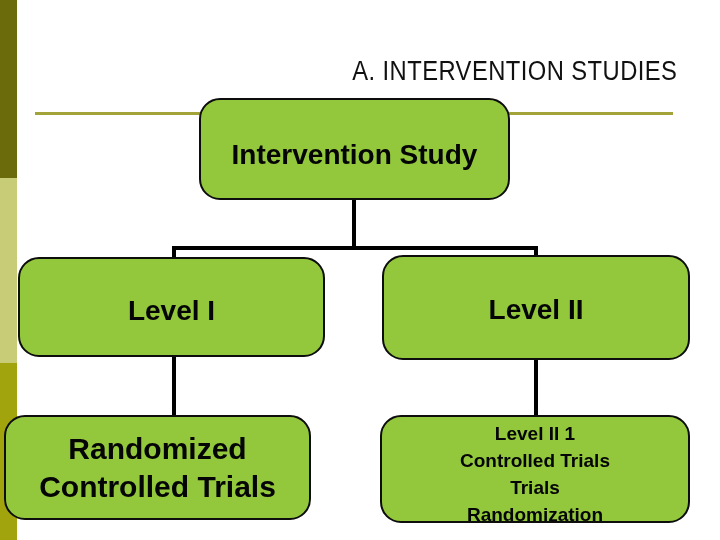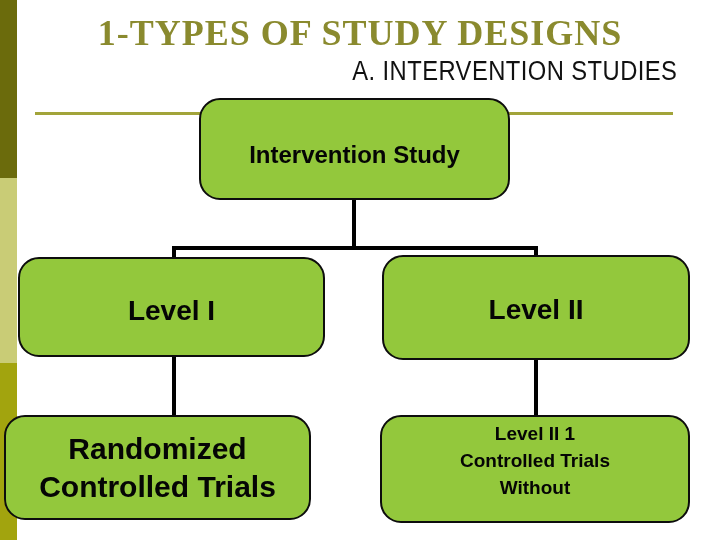--- a/index.html
+++ b/index.html
@@ -75,37 +75,36 @@
     box-sizing: border-box;
     display: flex;
     flex-direction: column;
     align-items: center;
     justify-content: center;
     text-align: center;
     color: #050505;
     font-weight: bold;
     z-index: 2;
   }
-  .node-root   { left: 199px; top: 98px;  width: 311px; height: 102px; font-size: 24px; padding-top: 12px; }
+  .node-root   { left: 199px; top: 98px;  width: 311px; height: 102px; font-size: 28px; padding-top: 12px; }
   .node-l1     { left: 18px;  top: 257px; width: 307px; height: 100px; font-size: 28px; padding-top: 8px; }
   .node-l2     { left: 382px; top: 255px; width: 308px; height: 105px; font-size: 28px; padding-top: 4px; }
   .node-rct    { left: 4px;  top: 415px; width: 307px; height: 105px; font-size: 30px; line-height: 38px; }
   .node-l21    { left: 380px; top: 415px; width: 310px; height: 108px; font-size: 19px; line-height: 27px; justify-content: flex-start; padding-top: 3px; }
   .node-line { white-space: nowrap; }
 </style>
 </head>
 <body>
 
 <div class="slide">
 
   <div class="bar bar-top"></div>
   <div class="bar bar-mid"></div>
   <div class="bar bar-bot"></div>
 
-  <h1 class="title">1-TYPES OF STUDY DESIGNS</h1>
 
   <div class="subtitle-wrap">
     <span class="subtitle">A. INTERVENTION STUDIES</span>
   </div>
 
   <div class="accent-line"></div>
 
   <div class="conn conn-root-stem"></div>
   <div class="conn conn-cross"></div>
   <div class="conn conn-drop-left"></div>
@@ -126,16 +125,17 @@
   </div>
 
   <div class="node node-rct">
     <div class="node-line">Randomized</div>
     <div class="node-line">Controlled Trials</div>
   </div>
 
   <div class="node node-l21">
     <div class="node-line">Level II 1</div>
     <div class="node-line">Controlled Trials</div>
-    <div class="node-line">Without</div>
+    <div class="node-line">Trials</div>
+    <div class="node-line">Randomization</div>
   </div>
 
 </div>
 
 </body></html>

